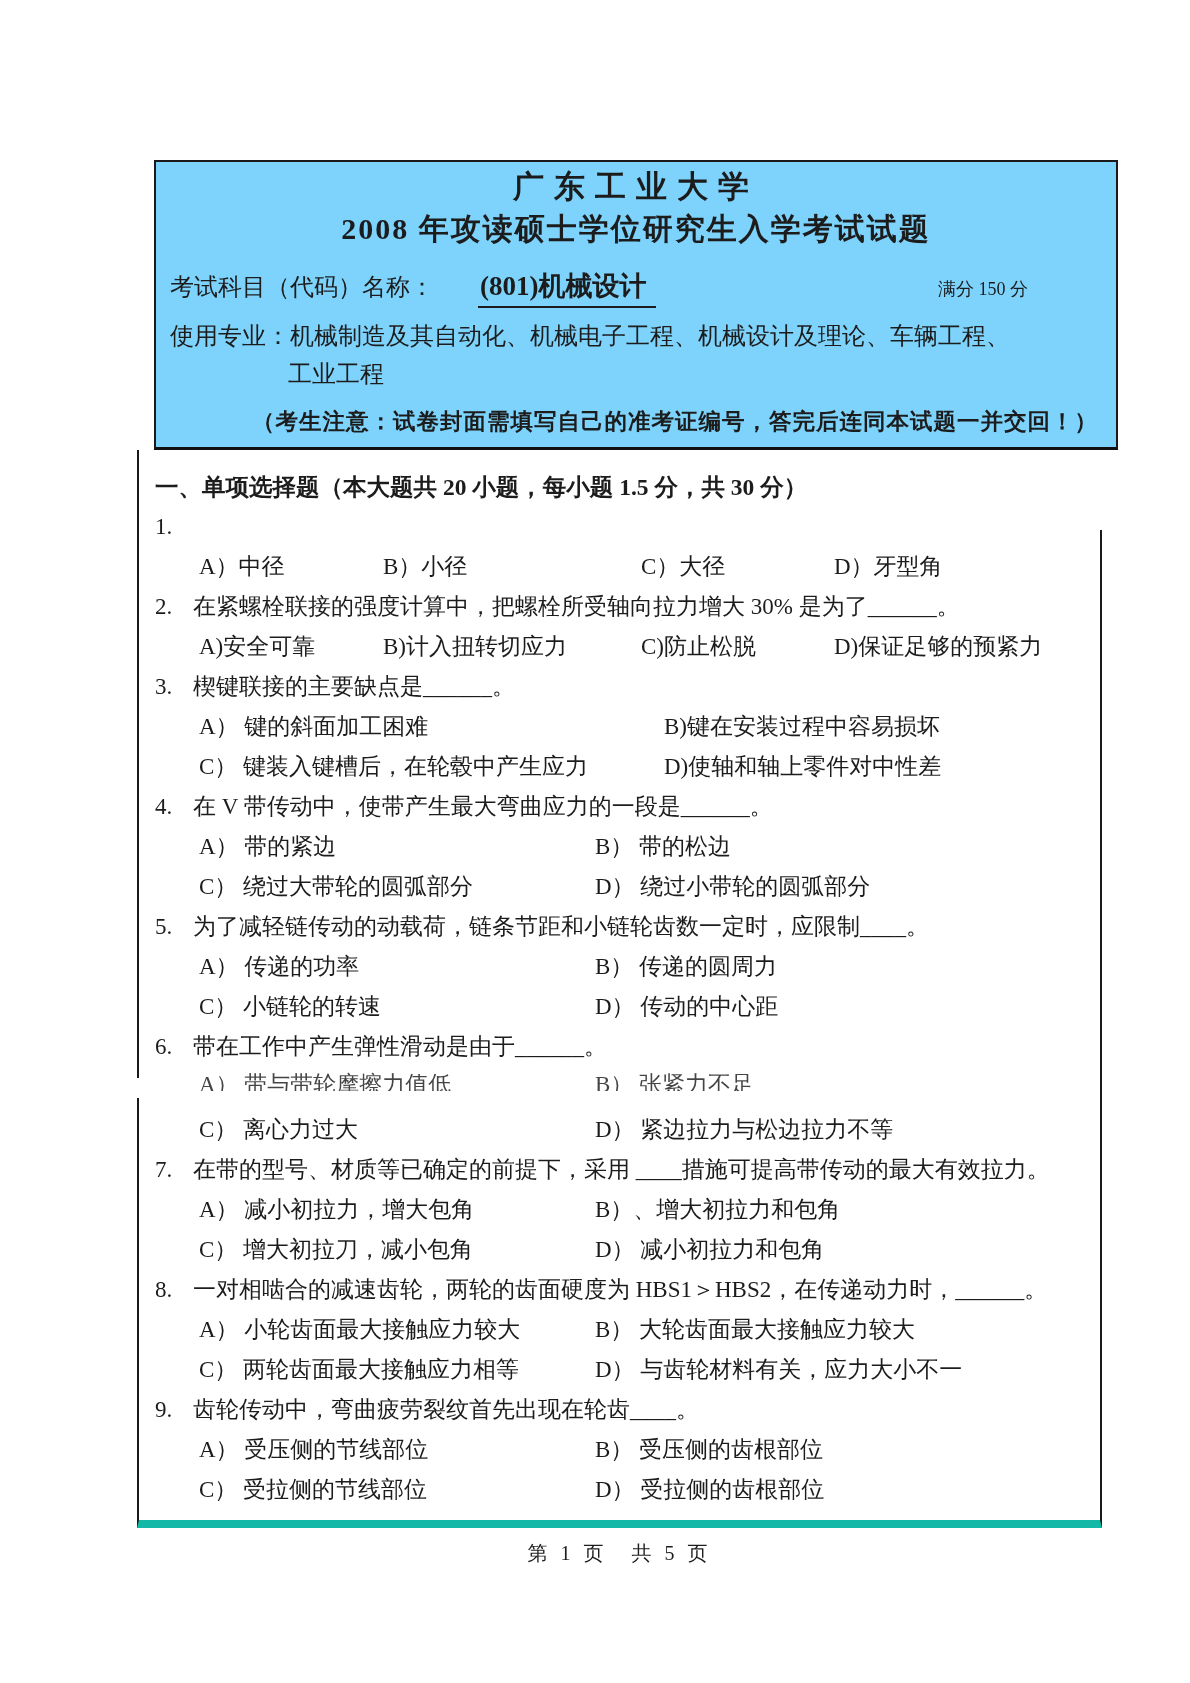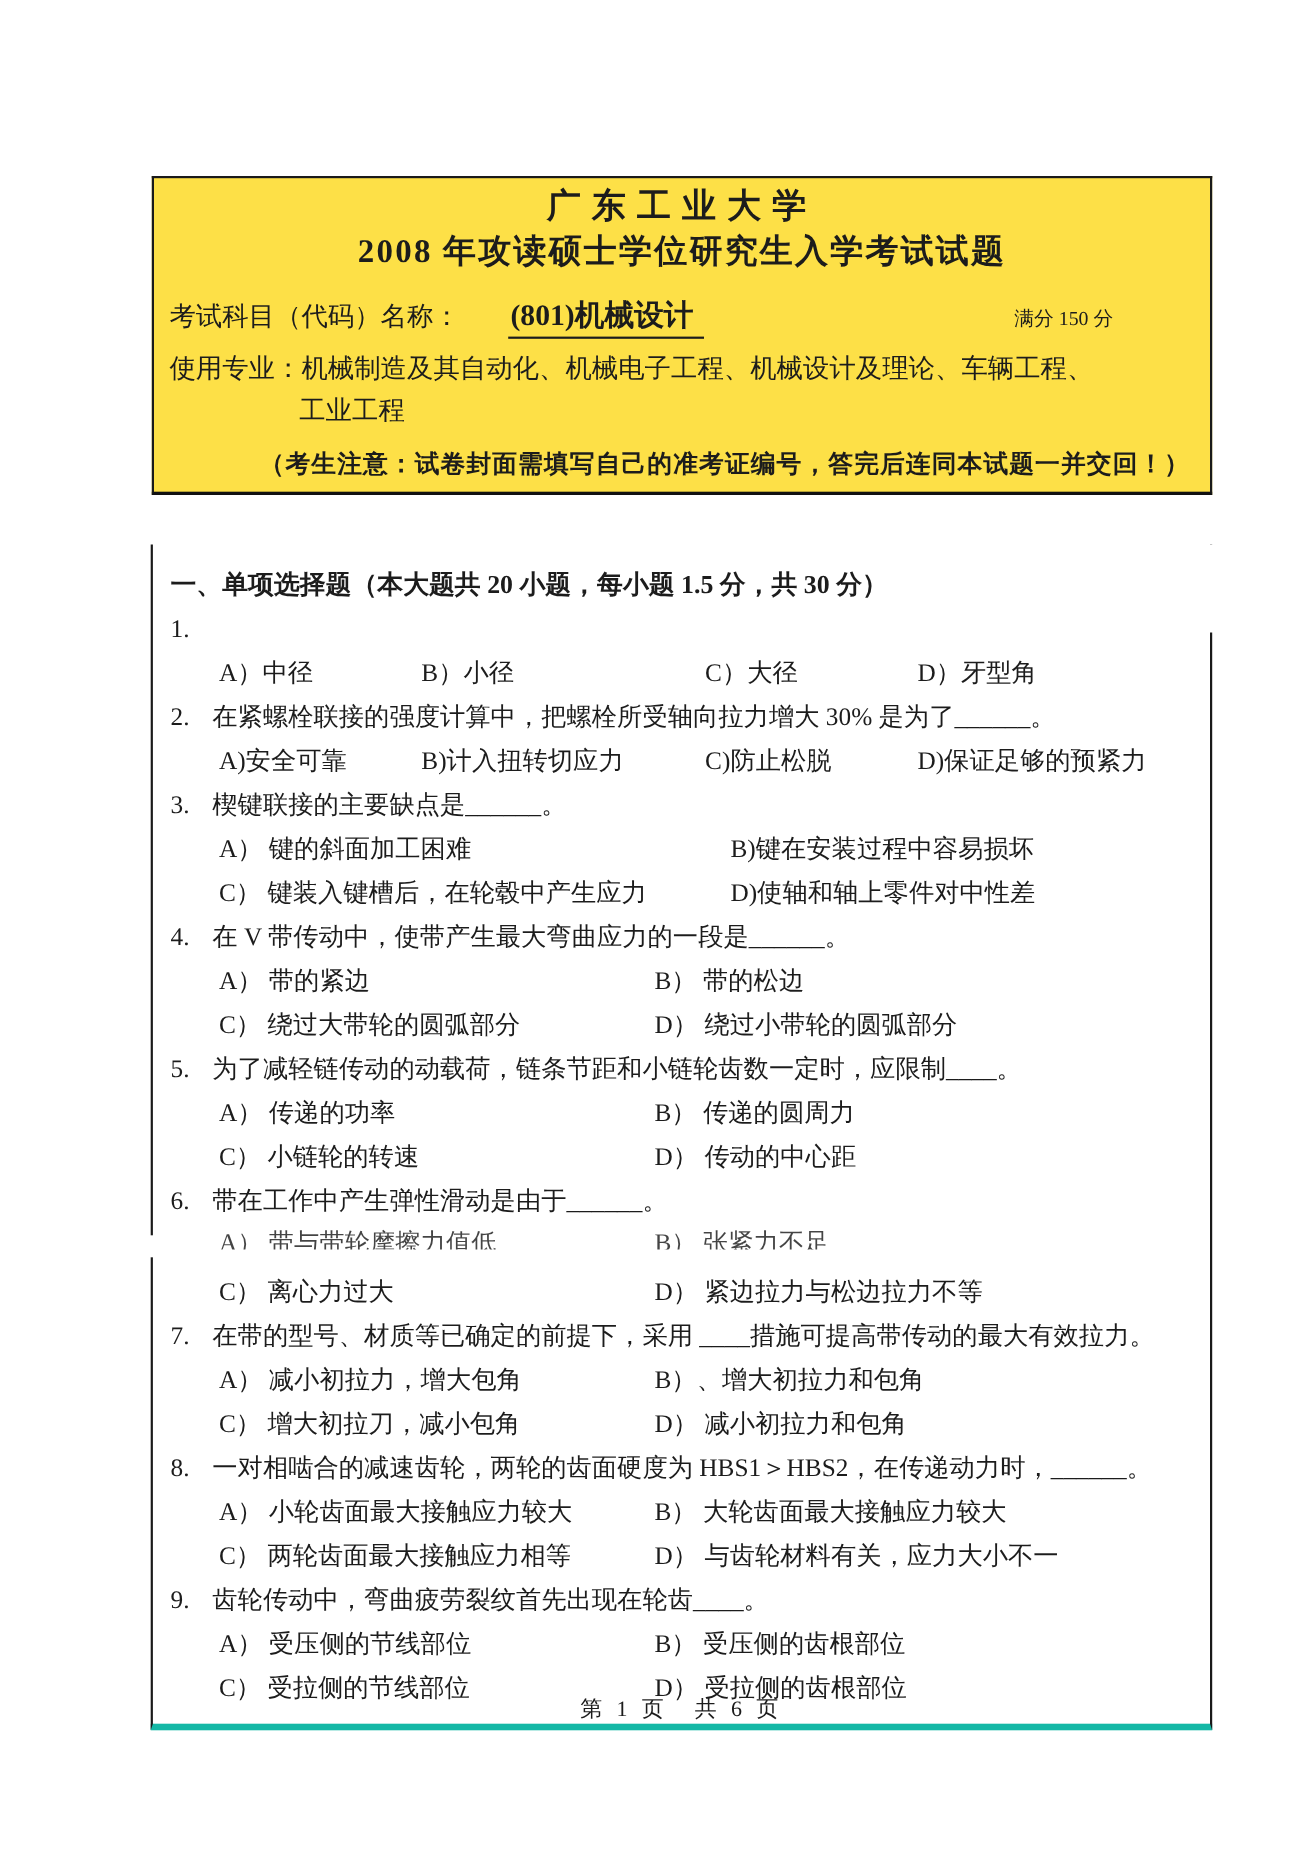--- a/index.html
+++ b/index.html
@@ -6,45 +6,44 @@
   .paper{
     position:relative;
     width:1190px;height:1683px;
     background:#ffffff;
     font-family:"Liberation Serif","DejaVu Serif",serif;
     color:#1c1c1c;
     overflow:hidden;
   }
   
   .header-box{
-    position:absolute;left:138px;top:160px;width:964px;height:290px;
+    position:absolute;left:154px;top:160px;width:964px;height:290px;
     box-sizing:border-box;
     border:2px solid #1a1a1a;
     border-bottom:3px solid #111111;
-    background:#fde047;
+    background:#7dd3fc;
   }
   .h-uni{margin-top:6px;text-align:center;font-size:31px;line-height:38px;font-weight:600;letter-spacing:10px;}
   .h-title{margin-top:4px;text-align:center;font-size:30px;line-height:38px;font-weight:600;letter-spacing:2px;}
   .h-subject{display:flex;align-items:baseline;margin-top:20px;padding-left:14px;gap:44px;}
   .h-sub-label{font-size:24px;}
   .h-sub-value{font-size:27px;font-weight:700;border-bottom:2px solid #1c1c1c;padding:0 10px 2px 2px;}
   .h-marks{margin-left:auto;padding-right:88px;font-size:18px;}
   .h-majors{margin-top:12px;padding-left:14px;font-size:24px;line-height:32px;}
   .h-majors2{margin-top:6px;padding-left:132px;font-size:24px;line-height:32px;}
   .h-notice{margin-top:16px;padding-left:96px;font-size:22.5px;font-weight:600;letter-spacing:1px;}
   
   .body-box{
     position:absolute;left:137px;top:450px;width:965px;height:1078px;
     box-sizing:border-box;
     border-left:2px solid #1a1a1a;
     border-right:2px solid #1a1a1a;
-    border-bottom:6px solid #14b8a6;
+    border-bottom:8px solid #14b8a6;
     padding:17px 10px 0 16px;
     background:#ffffff;
-    margin-top:45px;
   }
   
   .seam{position:absolute;background:#ffffff;}
   .seam-right{right:-3px;top:0;width:7px;height:80px;}
   .seam-left{left:-3px;top:628px;width:7px;height:20px;}
   .row{height:40px;display:flex;align-items:center;font-size:23px;line-height:30px;}
   .sect{font-weight:700;font-size:23.5px;}
   .qnum{flex:none;width:38px;}
   .qtext{flex:1;white-space:nowrap;}
   .opts{padding-left:44px;}
@@ -196,15 +195,15 @@
       <span class="opt">A） 受压侧的节线部位</span>
       <span class="opt">B） 受压侧的齿根部位</span>
     </div>
     <div class="row opts opts2">
       <span class="opt">C） 受拉侧的节线部位</span>
       <span class="opt">D） 受拉侧的齿根部位</span>
     </div>
 
   </div>
 
-  <div class="footer">第 1 页　共 6 页</div>
+  <div class="footer">第 1 页　共 5 页</div>
 
 </div>
 
 </body></html>

